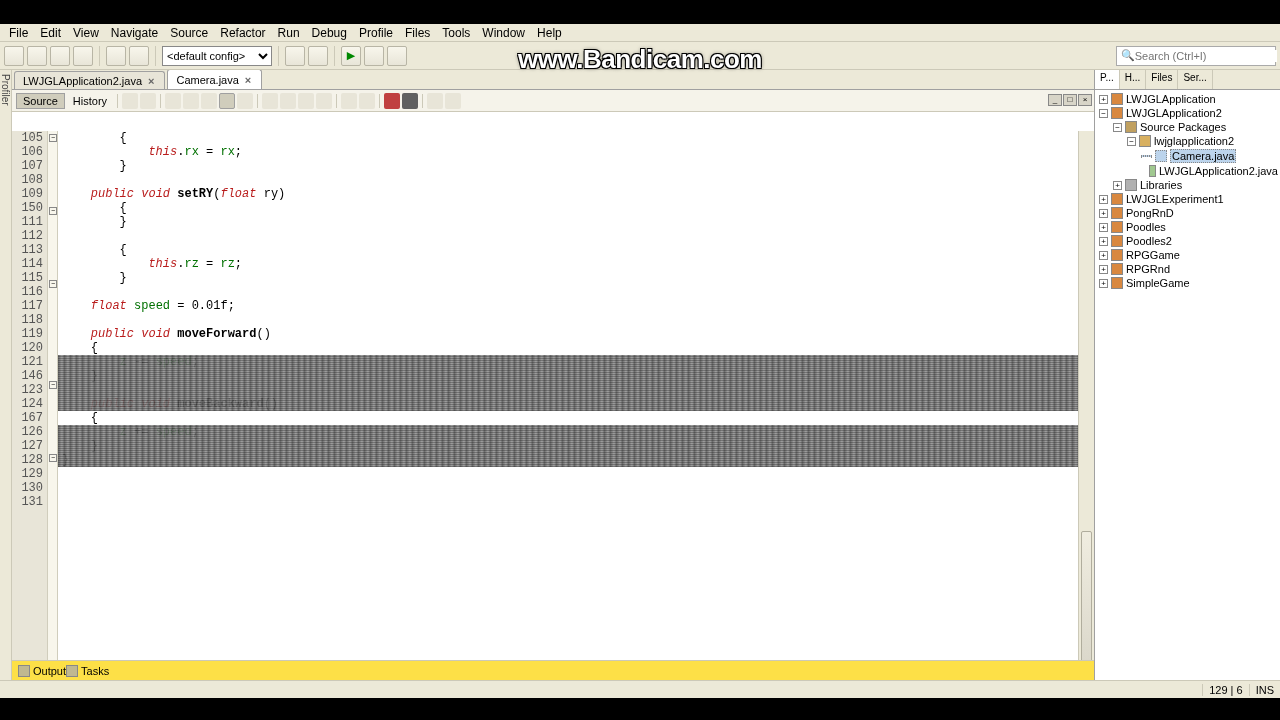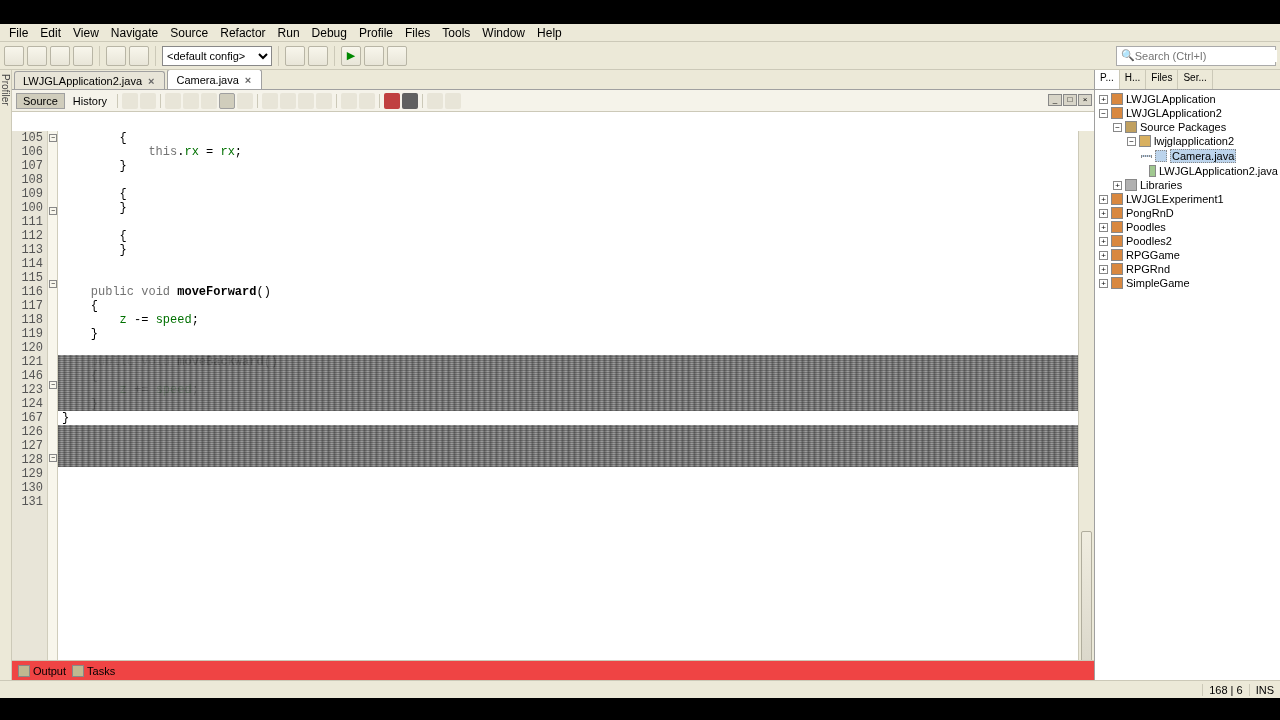--- a/index.html
+++ b/index.html
@@ -202,21 +202,21 @@
   text-align: center;
 }
 
 .code {
   flex: 1;
   padding: 0 4px;
   background: #fff;
   position: relative;
 }
 .code .line { height: 14px; line-height: 14px; white-space: pre; }
-.kw { color: #737373; }
+.kw { color: #b91c1c; font-style: italic; }
 .fld { color: #007000; }
 
 .selected-region {
   position: absolute;
   left: 0; right: 0;
   background: repeating-linear-gradient(
     0deg,
     #888 0px, #888 1px,
     #aaa 1px, #aaa 2px,
     #888 2px, #888 3px,
@@ -241,23 +241,22 @@
   position: absolute;
   left: 2px; right: 2px;
   background: linear-gradient(#f0ede0, #d8d5c8);
   border: 1px solid #b0ad9d;
   border-radius: 2px;
 }
 
 .bottom-panel-tabs {
   display: flex;
   align-items: center;
-  gap: 6px;
   padding: 2px 6px;
-  background: #ef4444;
+  background: #fde047;
   border-top: 1px solid #ccc9b8;
   height: 20px;
   font-size: 11px;
 }
 .bottom-panel-tabs span { display: flex; align-items: center; gap: 3px; }
 .bottom-panel-tabs .icon { width: 12px; height: 12px; background: #c0b890; border: 1px solid #888; }
 
 .right-panel {
   width: 186px;
   background: #fff;
@@ -348,20 +347,21 @@
 }
 </style>
 </head>
 <body>
 
 <div class="letterbox-top"></div>
 <div class="letterbox-bottom"></div>
 
 <div class="app">
 
+  <div class="watermark">www.Bandicam.com</div>
 
   <div class="menubar" id="menubar">
       <span>File</span>
       <span>Edit</span>
       <span>View</span>
       <span>Navigate</span>
       <span>Source</span>
       <span>Refactor</span>
       <span>Run</span>
       <span>Debug</span>
@@ -445,21 +445,21 @@
         <div class="etb"></div>
       </div>
 
       <div class="code-container">
         <div class="gutter" id="gutter">
             <div>105</div>
             <div>106</div>
             <div>107</div>
             <div>108</div>
             <div>109</div>
-            <div>100</div>
+            <div>150</div>
             <div>111</div>
             <div>112</div>
             <div>113</div>
             <div>114</div>
             <div>115</div>
             <div>116</div>
             <div>117</div>
             <div>118</div>
             <div>119</div>
             <div>120</div>
@@ -514,26 +514,29 @@
             <div style="height: 14px;"></div>
             <div style="height: 14px;"></div>
           </div>
         <div class="code" id="code">
           <div class="selected-region noise" id="sel1" style="top:224px;height:56px;"></div>
           <div class="selected-region noise" style="top:294px;height:42px;"></div>
         <div class="line">        {</div>
             <div class="line">            <span class="kw">this</span>.<span class="fld">rx</span> = <span class="fld">rx</span>;</div>
             <div class="line">        }</div>
             <div class="line"></div>
+            <div class="line">    <span class="kw">public</span> <span class="kw">void</span> <b>setRY</b>(<span class="kw">float</span> ry)</div>
             <div class="line">        {</div>
             <div class="line">        }</div>
             <div class="line"></div>
             <div class="line">        {</div>
+            <div class="line">            <span class="kw">this</span>.<span class="fld">rz</span> = <span class="fld">rz</span>;</div>
             <div class="line">        }</div>
             <div class="line"></div>
+            <div class="line">    <span class="kw">float</span> <span class="fld">speed</span> = 0.01f;</div>
             <div class="line"></div>
             <div class="line">    <span class="kw">public</span> <span class="kw">void</span> <b>moveForward</b>()</div>
             <div class="line">    {</div>
             <div class="line">        <span class="fld">z</span> -= <span class="fld">speed</span>;</div>
             <div class="line">    }</div>
             <div class="line"></div>
             <div class="line">    <span class="kw">public</span> <span class="kw">void</span> <b>moveBackward</b>()</div>
             <div class="line">    {</div>
             <div class="line">        <span class="fld">z</span> += <span class="fld">speed</span>;</div>
             <div class="line">    }</div>
@@ -627,17 +630,17 @@
           <div class="tree-item tree-indent0">
             <span class="expander">+</span>
             <span class="tree-icon ico-proj"></span>
             <span>SimpleGame</span>
           </div>
         </div>
     </div>
   </div>
 
   <div class="statusbar">
-    <span>168 | 6</span>
+    <span>129 | 6</span>
     <span>INS</span>
   </div>
 
 </div>
 
 </body></html>

